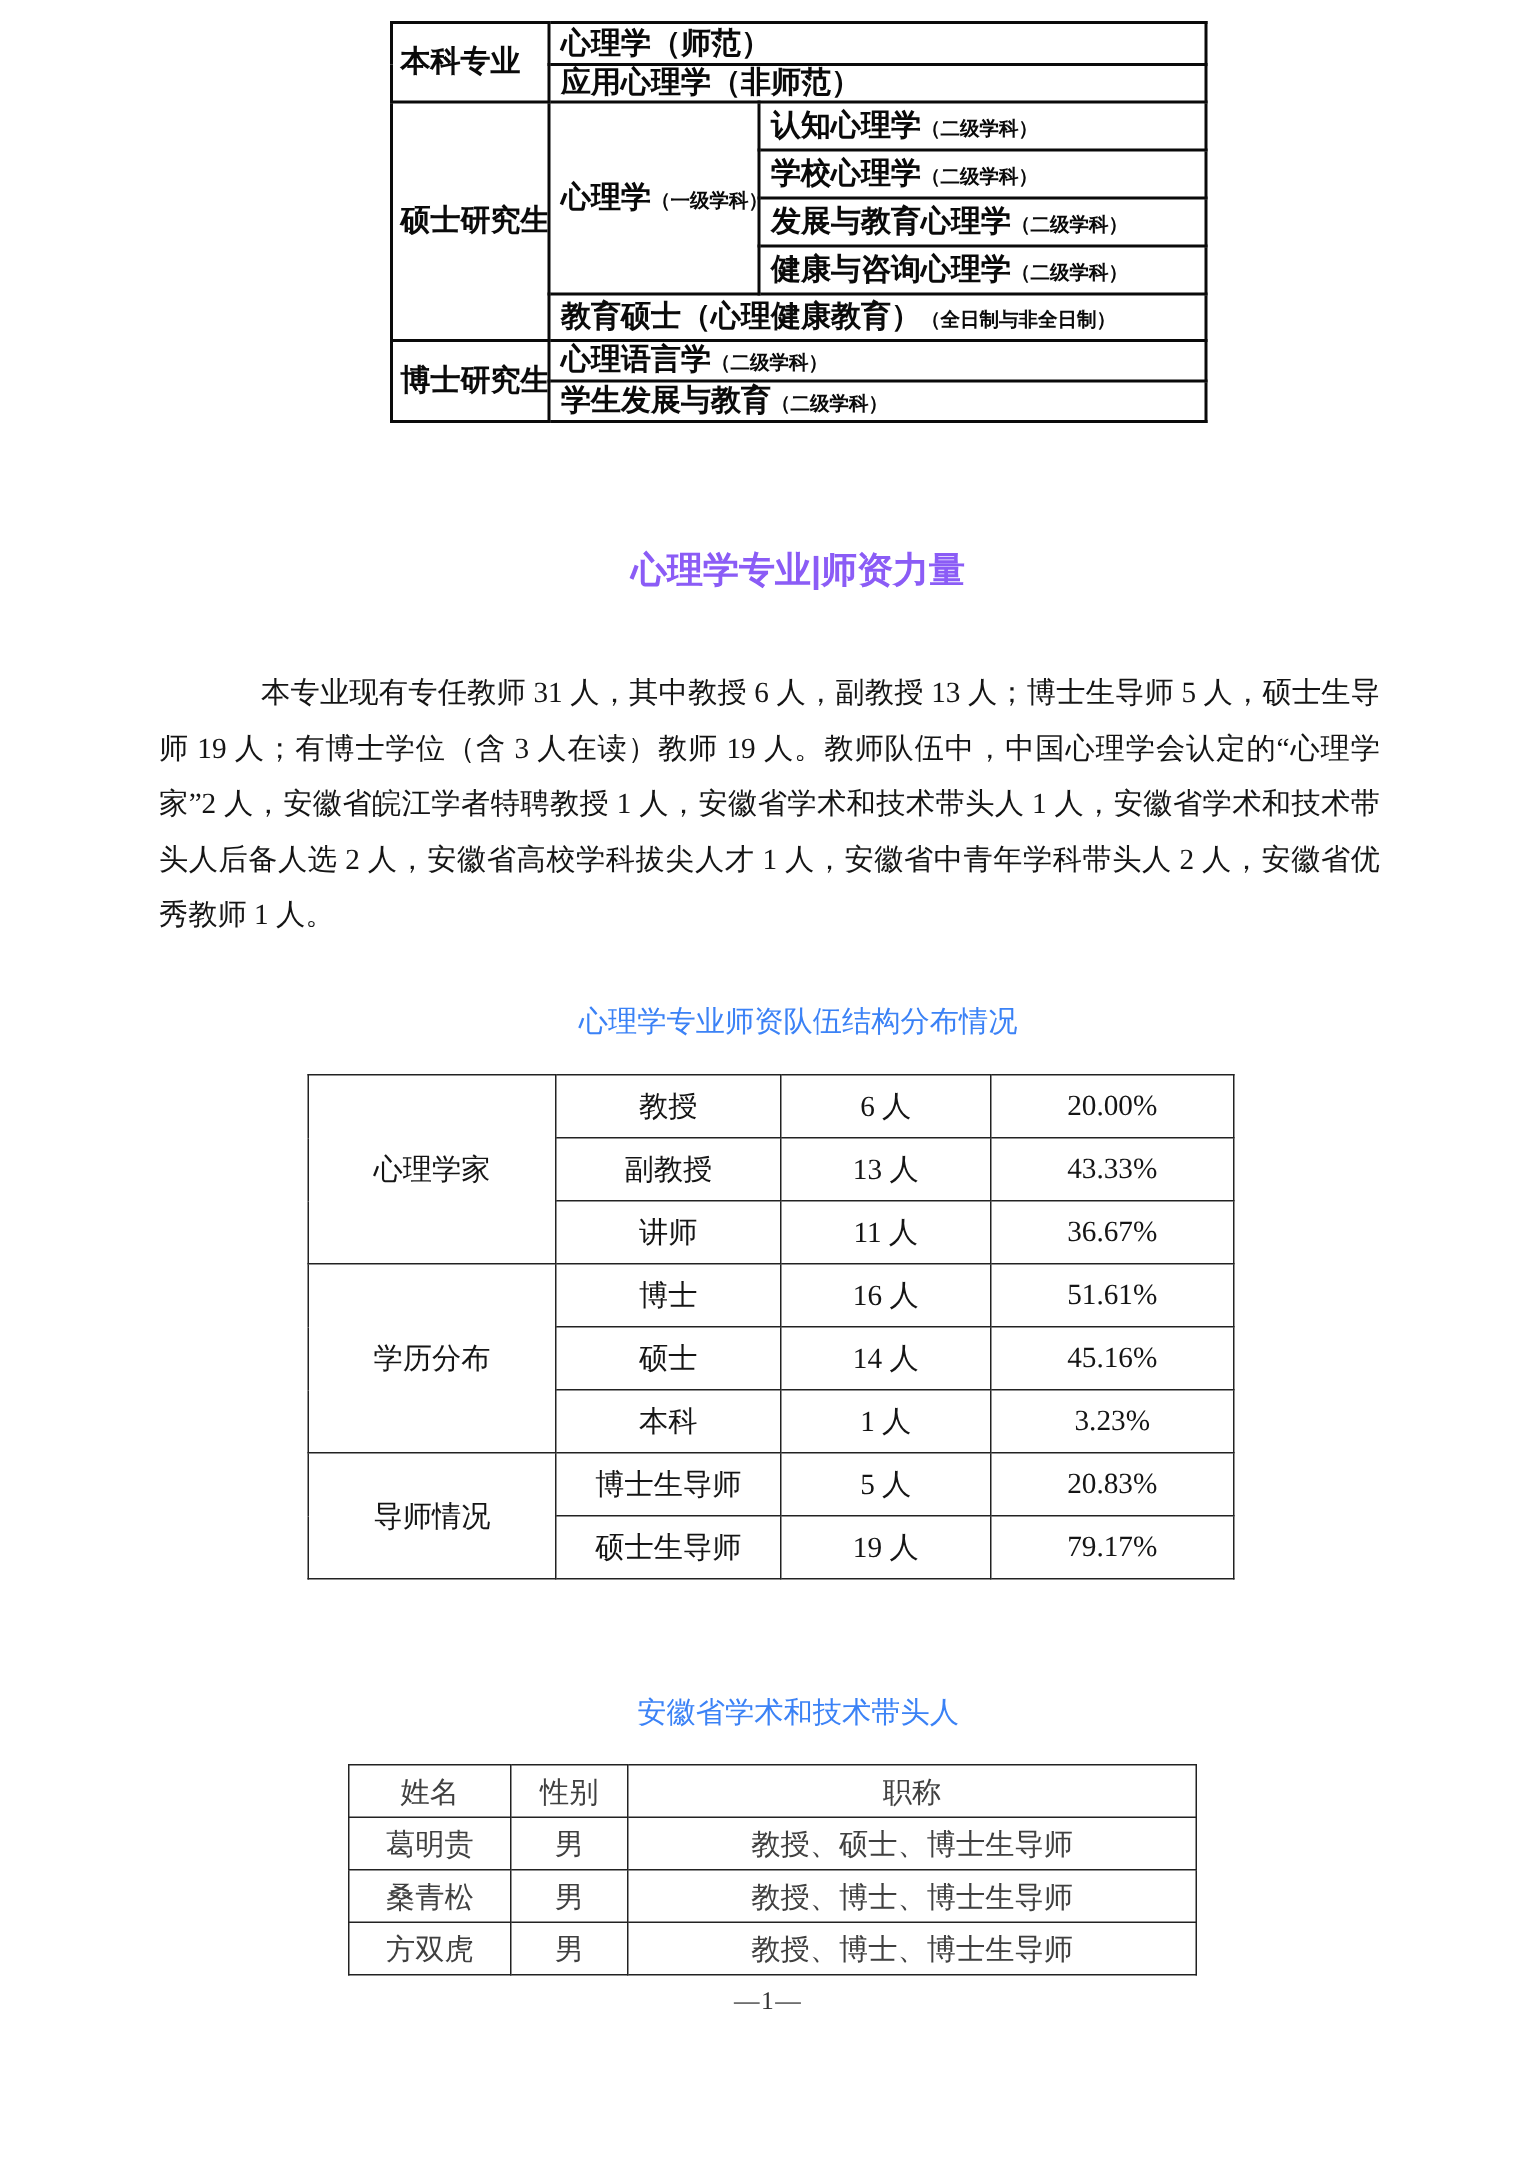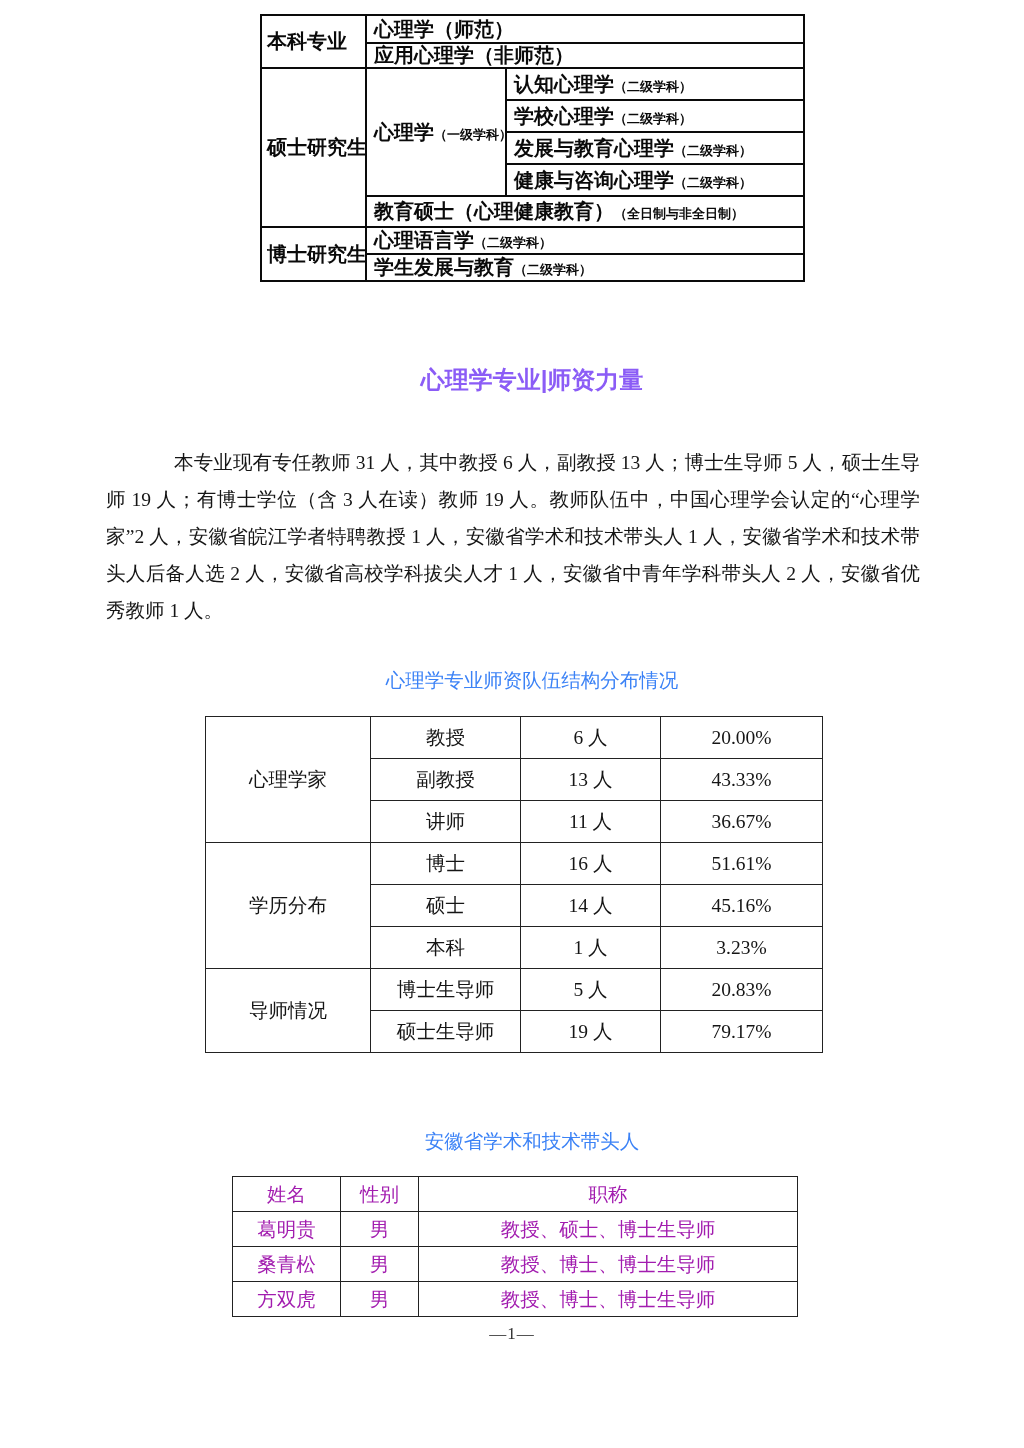--- a/index.html
+++ b/index.html
@@ -69,21 +69,21 @@
   .structure-table td {
     border:1.5px solid #222;
     text-align:center; vertical-align:middle;
     height:42px;
   }
 
   
   .faculty-table {
     position:absolute; left:232px; top:1176px;
     table-layout:fixed; width:565px;
-    font-size:19.5px; color:#a21caf;
+    font-size:19.5px; color:#404040;
   }
   .faculty-table td {
     border:1.5px solid #222;
     text-align:center; vertical-align:middle;
     height:35px;
   }
 
   
   .footer {
     position:absolute; left:0; right:0; top:1324px;

